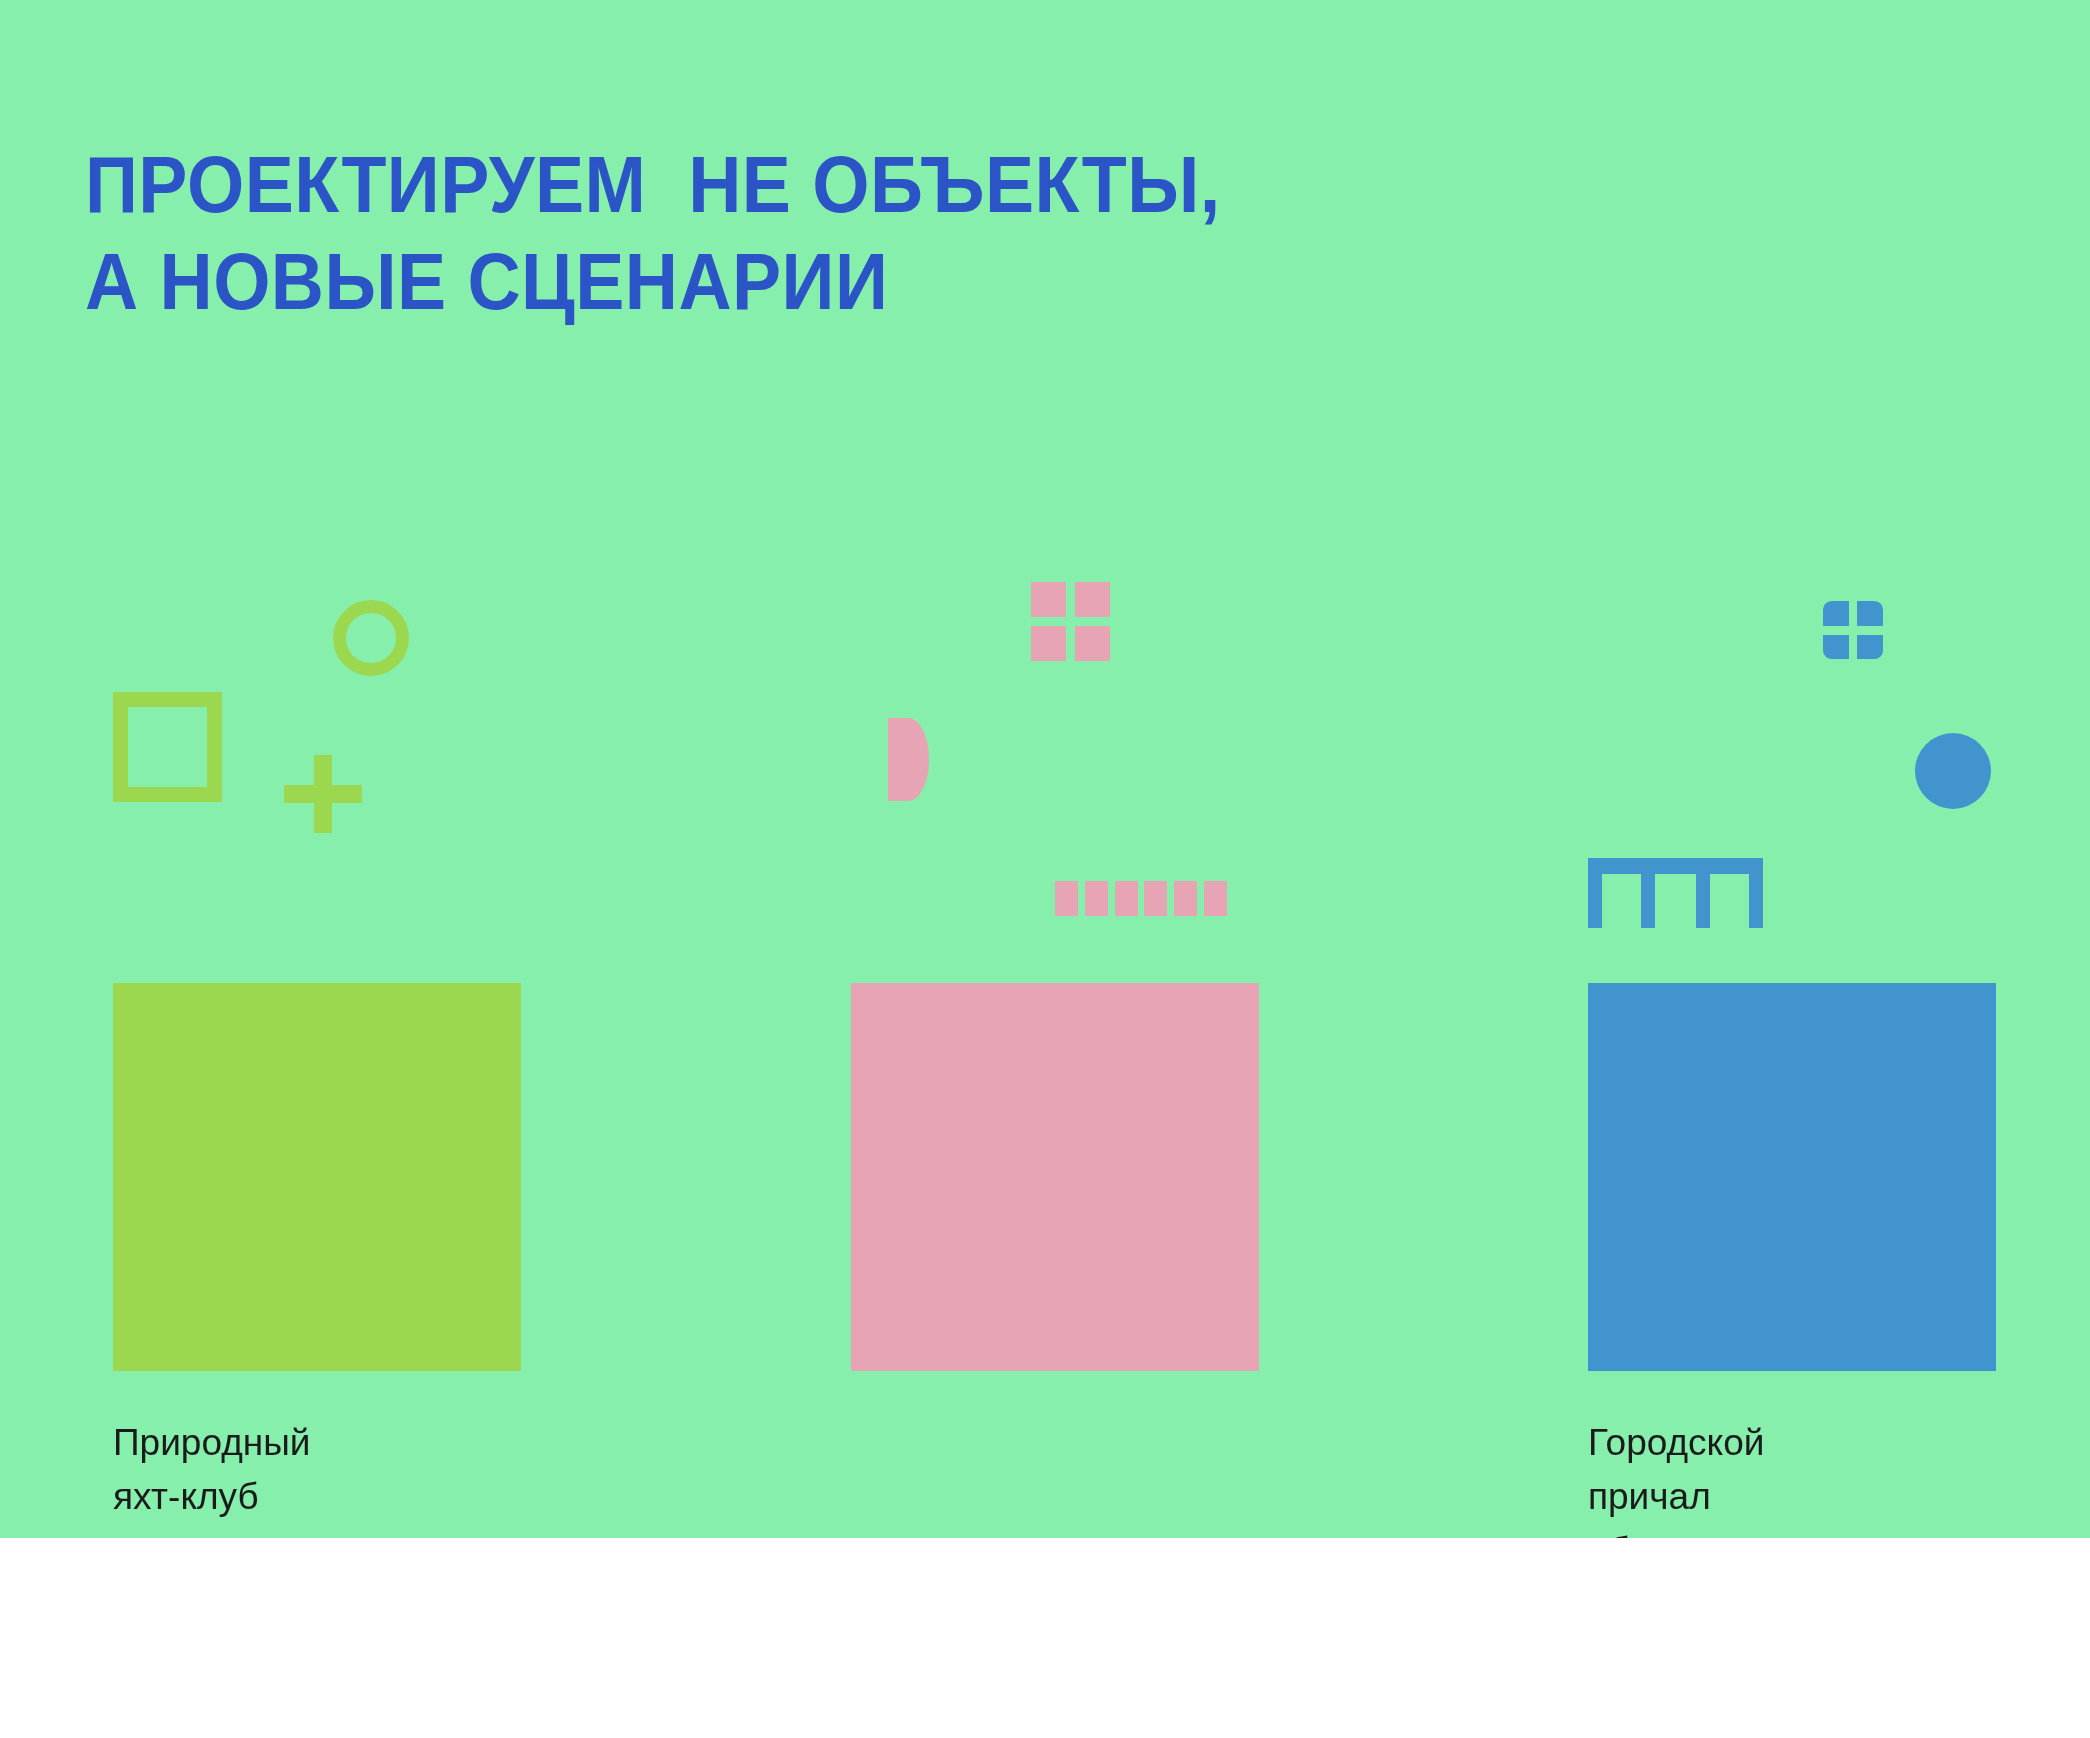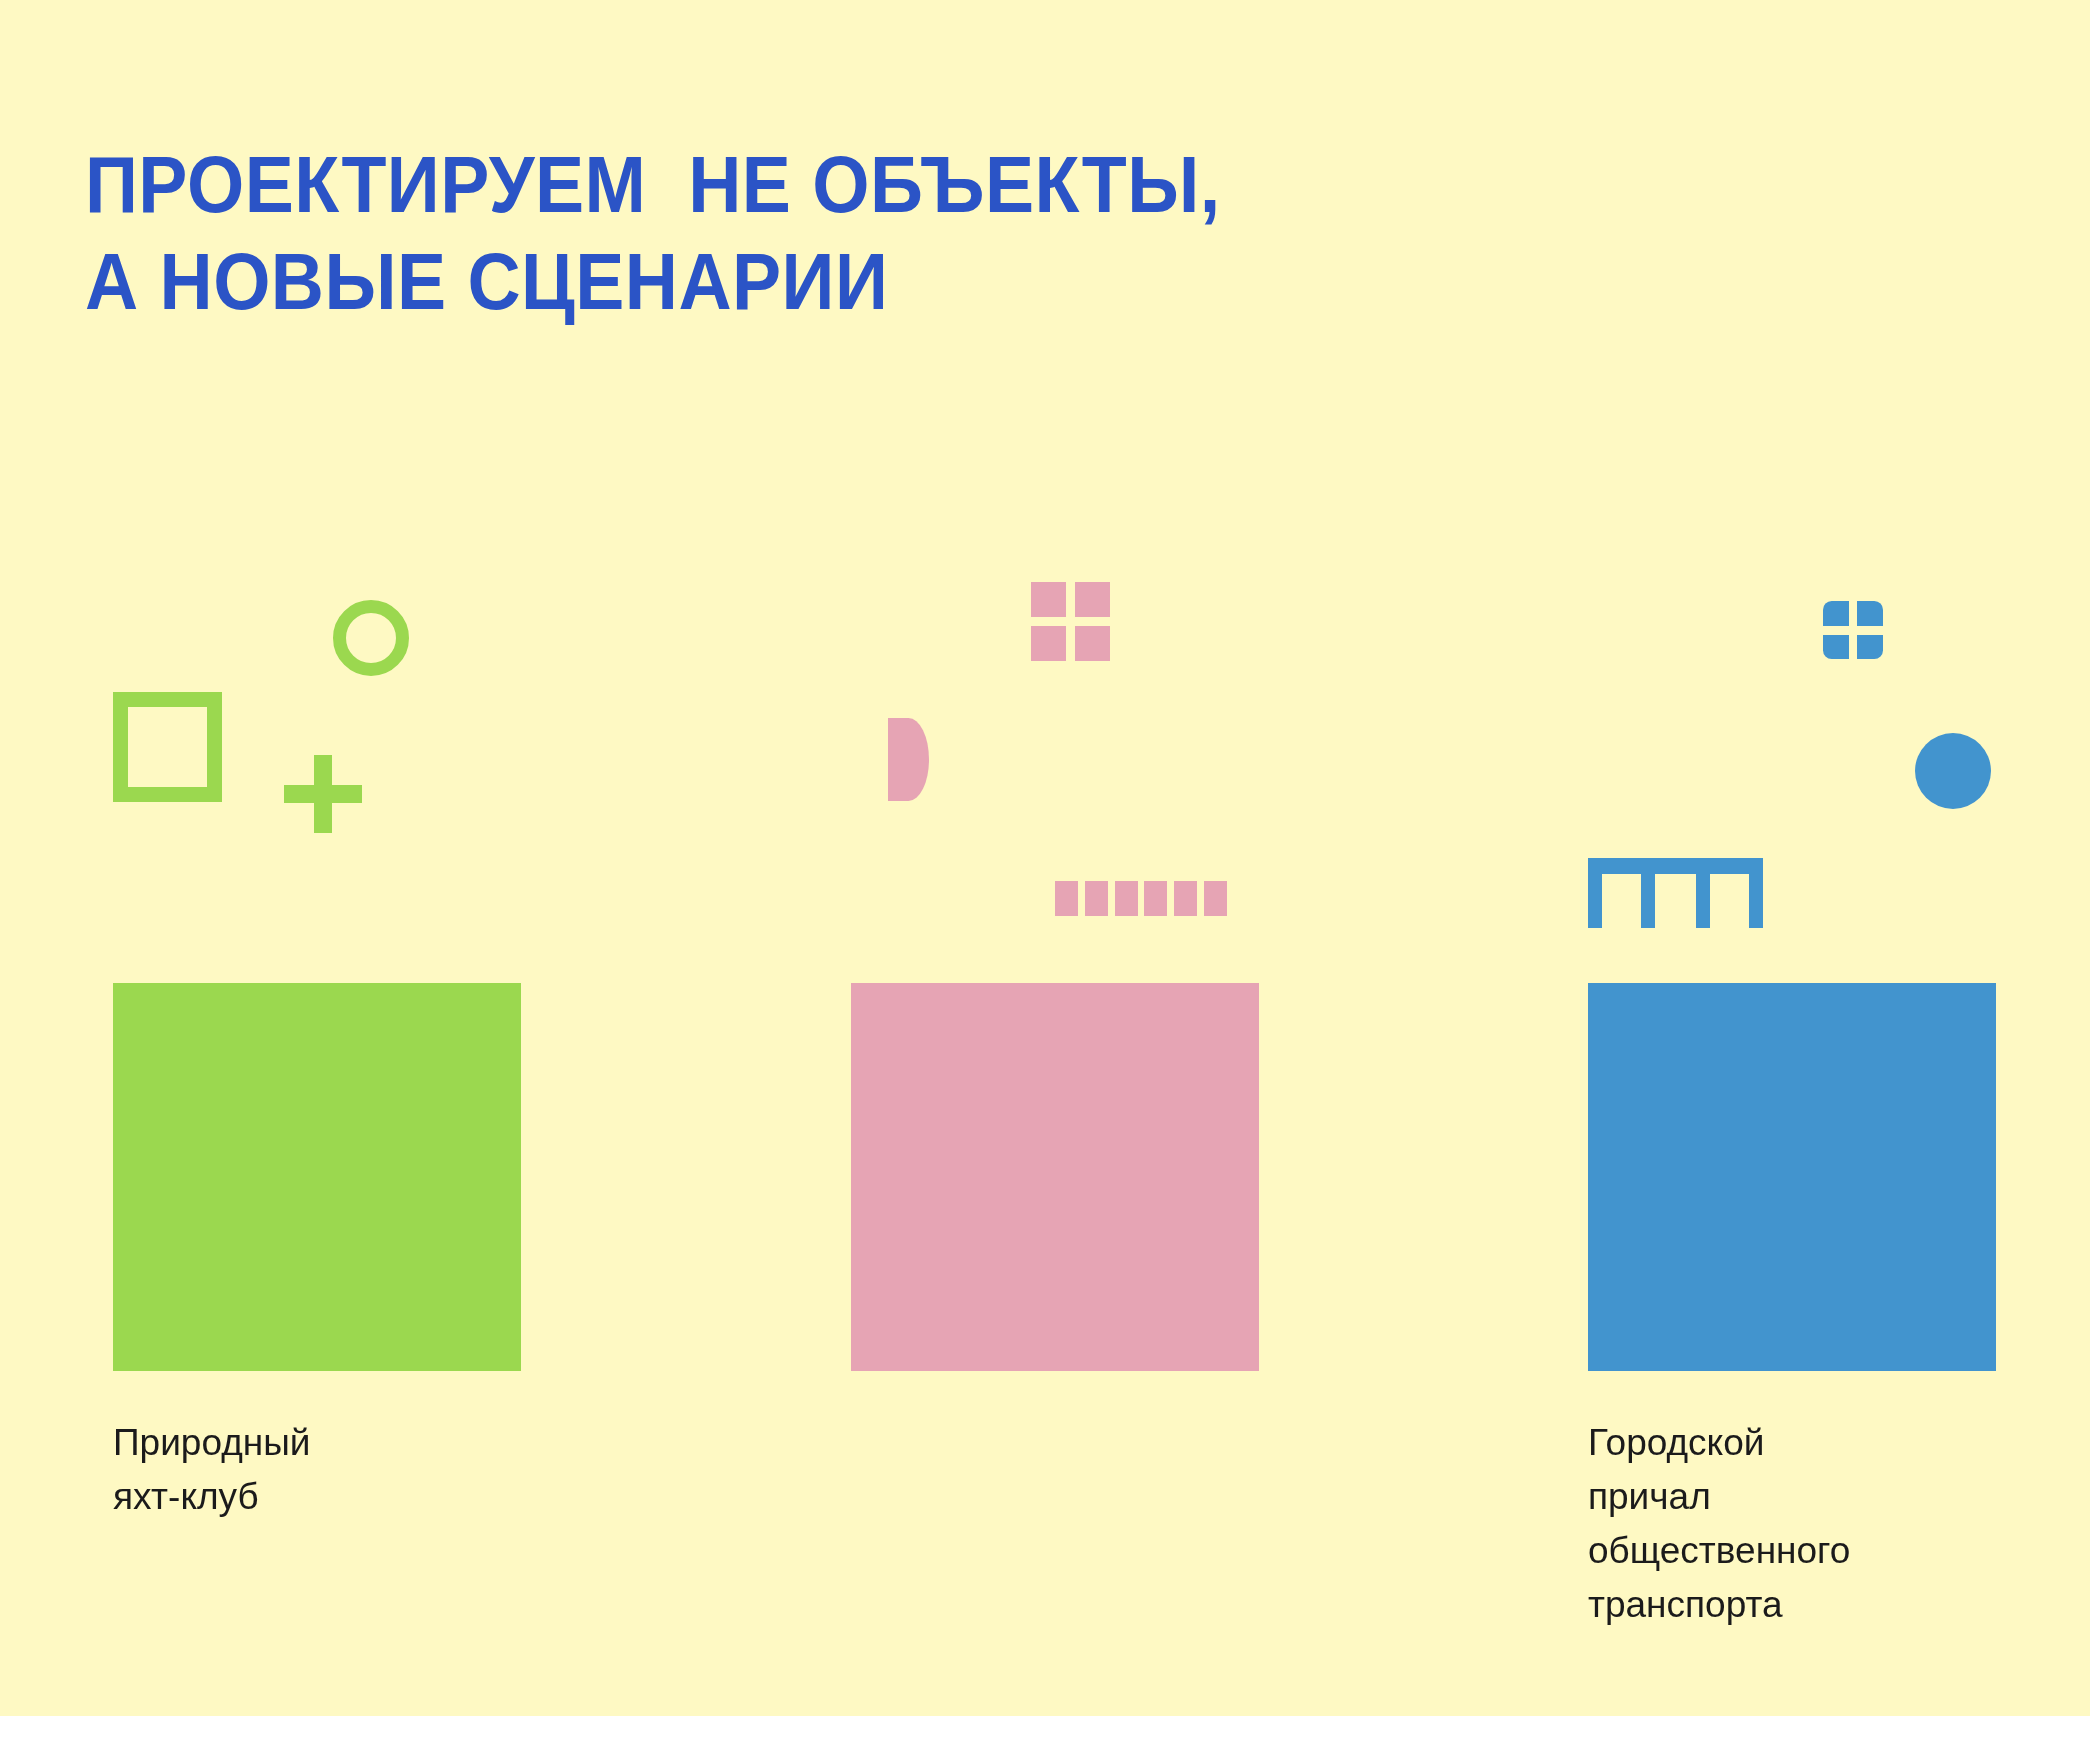--- a/index.html
+++ b/index.html
@@ -8,22 +8,22 @@
     padding: 0;
     background: #ffffff;
   }
   body {
     font-family: "Liberation Sans", "DejaVu Sans", sans-serif;
     -webkit-font-smoothing: antialiased;
   }
   .slide {
     position: relative;
     width: 2090px;
-    height: 1716px;
-    background: #fef9c3;
+    height: 1538px;
+    background: #86efac;
     overflow: hidden;
   }
 
   
   .title {
     position: absolute;
     left: 85px;
     top: 82px;
     width: 1747px;
     color: #2B54C6;

